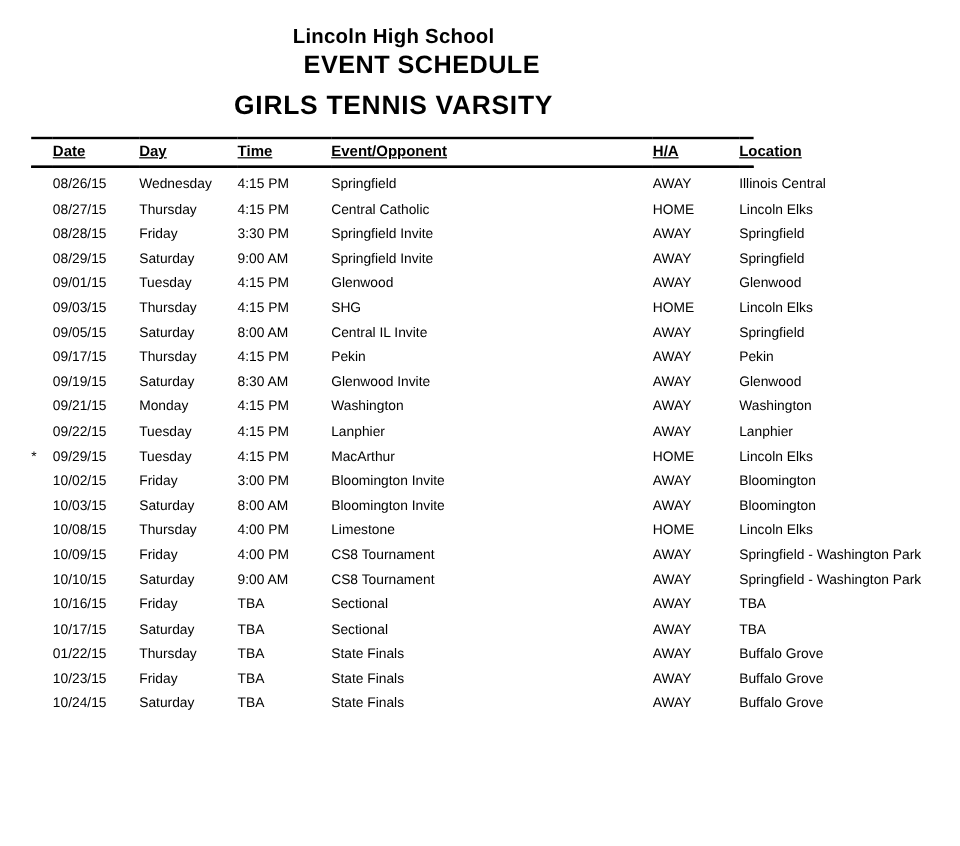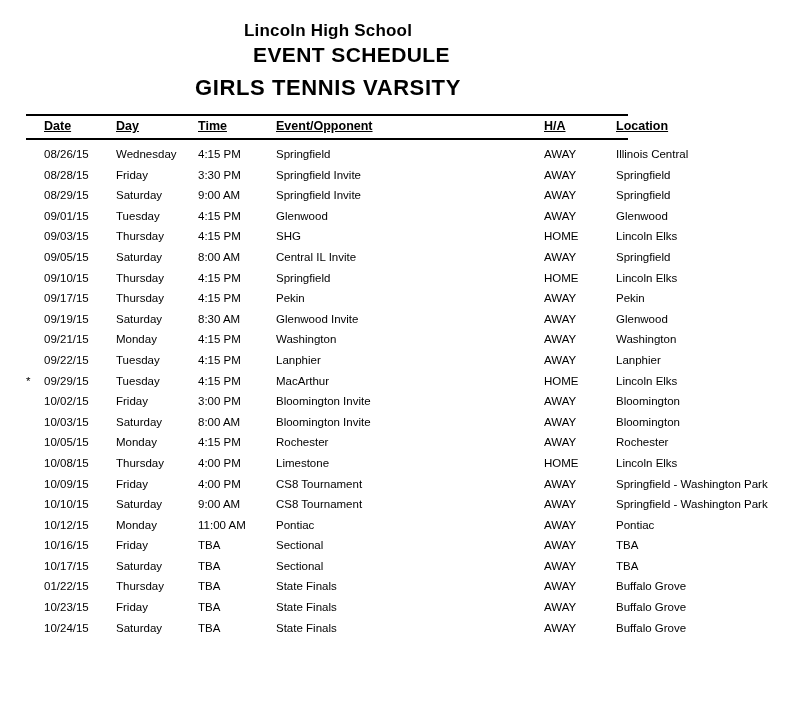--- a/index.html
+++ b/index.html
@@ -129,20 +129,29 @@
             <td class="star-cell"></td>
             <td>08/26/15</td>
             <td>Wednesday</td>
             <td>4:15 PM</td>
             <td>Springfield</td>
             <td>AWAY</td>
             <td>Illinois Central</td>
           </tr>
           <tr>
             <td class="star-cell"></td>
+            <td>08/27/15</td>
+            <td>Thursday</td>
+            <td>4:15 PM</td>
+            <td>Central Catholic</td>
+            <td>HOME</td>
+            <td>Lincoln Elks</td>
+          </tr>
+          <tr>
+            <td class="star-cell"></td>
             <td>08/28/15</td>
             <td>Friday</td>
             <td>3:30 PM</td>
             <td>Springfield Invite</td>
             <td>AWAY</td>
             <td>Springfield</td>
           </tr>
           <tr>
             <td class="star-cell"></td>
             <td>08/29/15</td>
@@ -174,29 +183,20 @@
             <td class="star-cell"></td>
             <td>09/05/15</td>
             <td>Saturday</td>
             <td>8:00 AM</td>
             <td>Central IL Invite</td>
             <td>AWAY</td>
             <td>Springfield</td>
           </tr>
           <tr>
             <td class="star-cell"></td>
-            <td>09/10/15</td>
-            <td>Thursday</td>
-            <td>4:15 PM</td>
-            <td>Springfield</td>
-            <td>HOME</td>
-            <td>Lincoln Elks</td>
-          </tr>
-          <tr>
-            <td class="star-cell"></td>
             <td>09/17/15</td>
             <td>Thursday</td>
             <td>4:15 PM</td>
             <td>Pekin</td>
             <td>AWAY</td>
             <td>Pekin</td>
           </tr>
           <tr>
             <td class="star-cell"></td>
             <td>09/19/15</td>
@@ -243,29 +243,20 @@
             <td>Bloomington</td>
           </tr>
           <tr>
             <td class="star-cell"></td>
             <td>10/03/15</td>
             <td>Saturday</td>
             <td>8:00 AM</td>
             <td>Bloomington Invite</td>
             <td>AWAY</td>
             <td>Bloomington</td>
-          </tr>
-          <tr>
-            <td class="star-cell"></td>
-            <td>10/05/15</td>
-            <td>Monday</td>
-            <td>4:15 PM</td>
-            <td>Rochester</td>
-            <td>AWAY</td>
-            <td>Rochester</td>
           </tr>
           <tr>
             <td class="star-cell"></td>
             <td>10/08/15</td>
             <td>Thursday</td>
             <td>4:00 PM</td>
             <td>Limestone</td>
             <td>HOME</td>
             <td>Lincoln Elks</td>
           </tr>
@@ -282,29 +273,20 @@
             <td class="star-cell"></td>
             <td>10/10/15</td>
             <td>Saturday</td>
             <td>9:00 AM</td>
             <td>CS8 Tournament</td>
             <td>AWAY</td>
             <td>Springfield - Washington Park</td>
           </tr>
           <tr>
             <td class="star-cell"></td>
-            <td>10/12/15</td>
-            <td>Monday</td>
-            <td>11:00 AM</td>
-            <td>Pontiac</td>
-            <td>AWAY</td>
-            <td>Pontiac</td>
-          </tr>
-          <tr>
-            <td class="star-cell"></td>
             <td>10/16/15</td>
             <td>Friday</td>
             <td>TBA</td>
             <td>Sectional</td>
             <td>AWAY</td>
             <td>TBA</td>
           </tr>
           <tr>
             <td class="star-cell"></td>
             <td>10/17/15</td>

